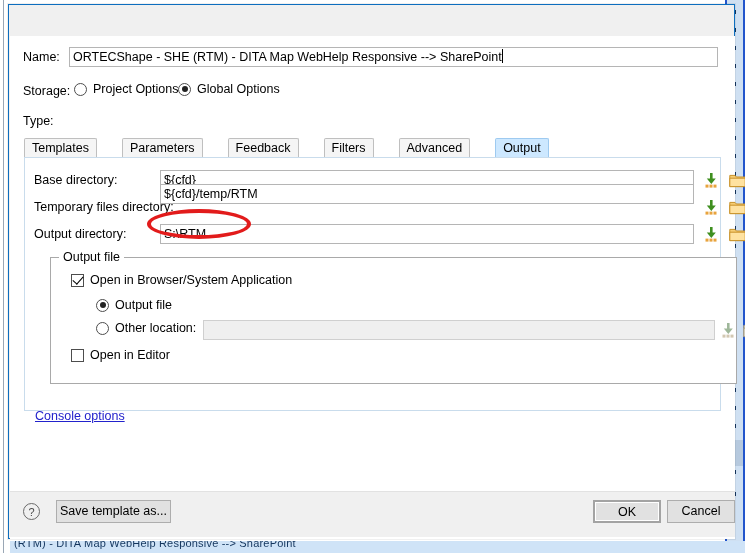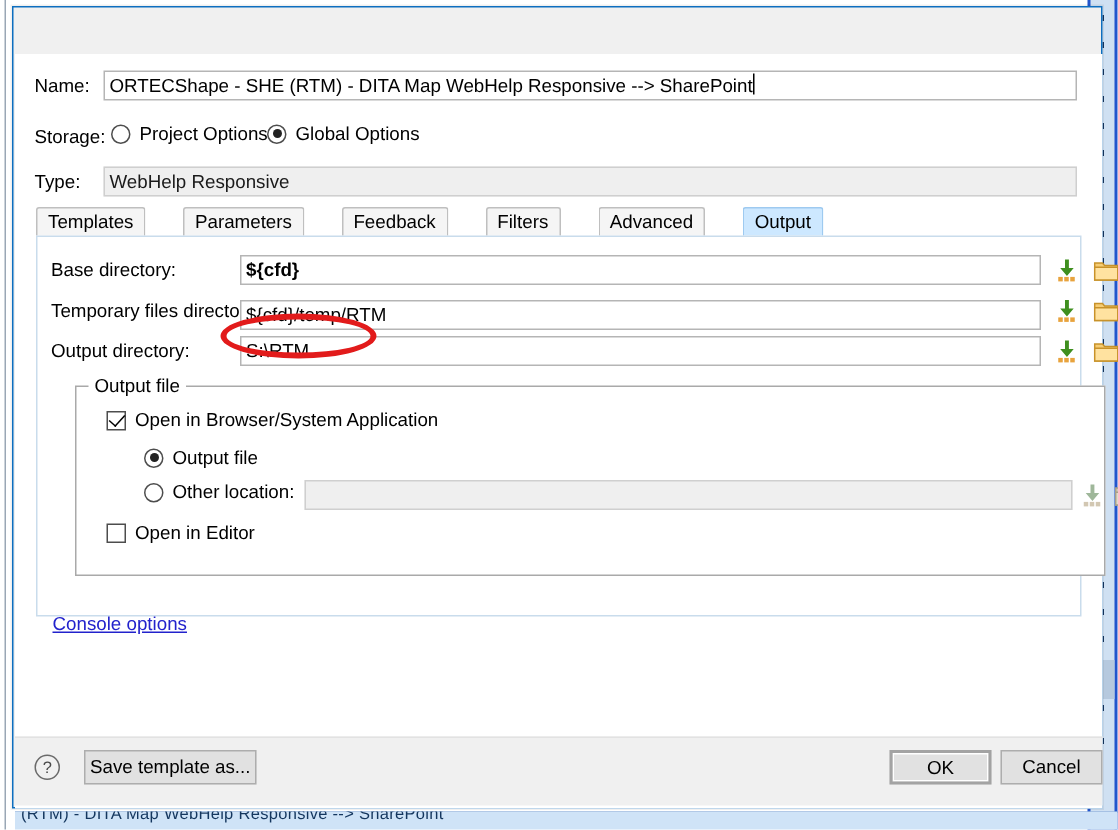--- a/index.html
+++ b/index.html
@@ -204,56 +204,53 @@
       <span class="ctl-lbl">Project Options</span>
     </div>
     <div class="radio" style="position:absolute;left:168px;top:46px;">
       <span class="radio-dot on"></span>
       <span class="ctl-lbl">Global Options</span>
     </div>
 
     <div class="row" style="left:13px;top:78px;">
       <span class="lbl">Type:</span>
     </div>
-    <div class="tf readonly" style="position:absolute;left:59px;top:75px;width:649px;">
-      <span>WebHelp Responsive</span>
-    </div>
 
     <div class="tabs">
       <div class="tab">Templates</div>
       <div class="tab">Parameters</div>
       <div class="tab">Feedback</div>
       <div class="tab">Filters</div>
       <div class="tab">Advanced</div>
       <div class="tab active">Output</div>
     </div>
 
     <div class="tabpanel">
 
       <span class="lbl" style="position:absolute;left:9px;top:15px;">Base directory:</span>
-      <div class="tf" style="position:absolute;left:135px;top:12px;width:534px;font-weight:bold;">
+      <div class="tf" style="position:absolute;left:135px;top:12px;width:534px;">
         <span>${cfd}</span>
       </div>
       <span class="iconbtn" style="position:absolute;left:676px;top:12px;">
         <svg width="16" height="16" viewBox="0 0 16 16">
           <path d="M7 1 h2.6 v5.6 h3.2 L8.3 12 L3.8 6.6 h3.2 z" fill="#3f8f1f"></path>
           <rect x="2.5" y="12.6" width="3" height="3" fill="#e8a33d"></rect>
           <rect x="6.5" y="12.6" width="3" height="3" fill="#e8a33d"></rect>
           <rect x="10.5" y="12.6" width="3" height="3" fill="#e8a33d"></rect>
         </svg>
       </span>
       <span class="iconbtn" style="position:absolute;left:702px;top:12px;">
         <svg width="17" height="15" viewBox="0 0 17 15">
           <path d="M0.8 2.4 h5.2 l1.4 1.6 h8.8 v9.6 H0.8 z" fill="#f6cd74" stroke="#c8922a" stroke-width="1"></path>
           <path d="M0.8 5.2 h15.4 v8.4 H0.8 z" fill="#ffe2a0" stroke="#c8922a" stroke-width="1"></path>
         </svg>
       </span>
 
       <span class="lbl" style="position:absolute;left:9px;top:42px;">Temporary files directory:</span>
-      <div class="tf" style="position:absolute;left:135px;top:42px;width:534px;">
+      <div class="tf" style="position:absolute;left:135px;top:26px;width:534px;">
         <span>${cfd}/temp/RTM</span>
       </div>
       <span class="iconbtn" style="position:absolute;left:676px;top:39px;">
         <svg width="16" height="16" viewBox="0 0 16 16">
           <path d="M7 1 h2.6 v5.6 h3.2 L8.3 12 L3.8 6.6 h3.2 z" fill="#3f8f1f"></path>
           <rect x="2.5" y="12.6" width="3" height="3" fill="#e8a33d"></rect>
           <rect x="6.5" y="12.6" width="3" height="3" fill="#e8a33d"></rect>
           <rect x="10.5" y="12.6" width="3" height="3" fill="#e8a33d"></rect>
         </svg>
       </span>

